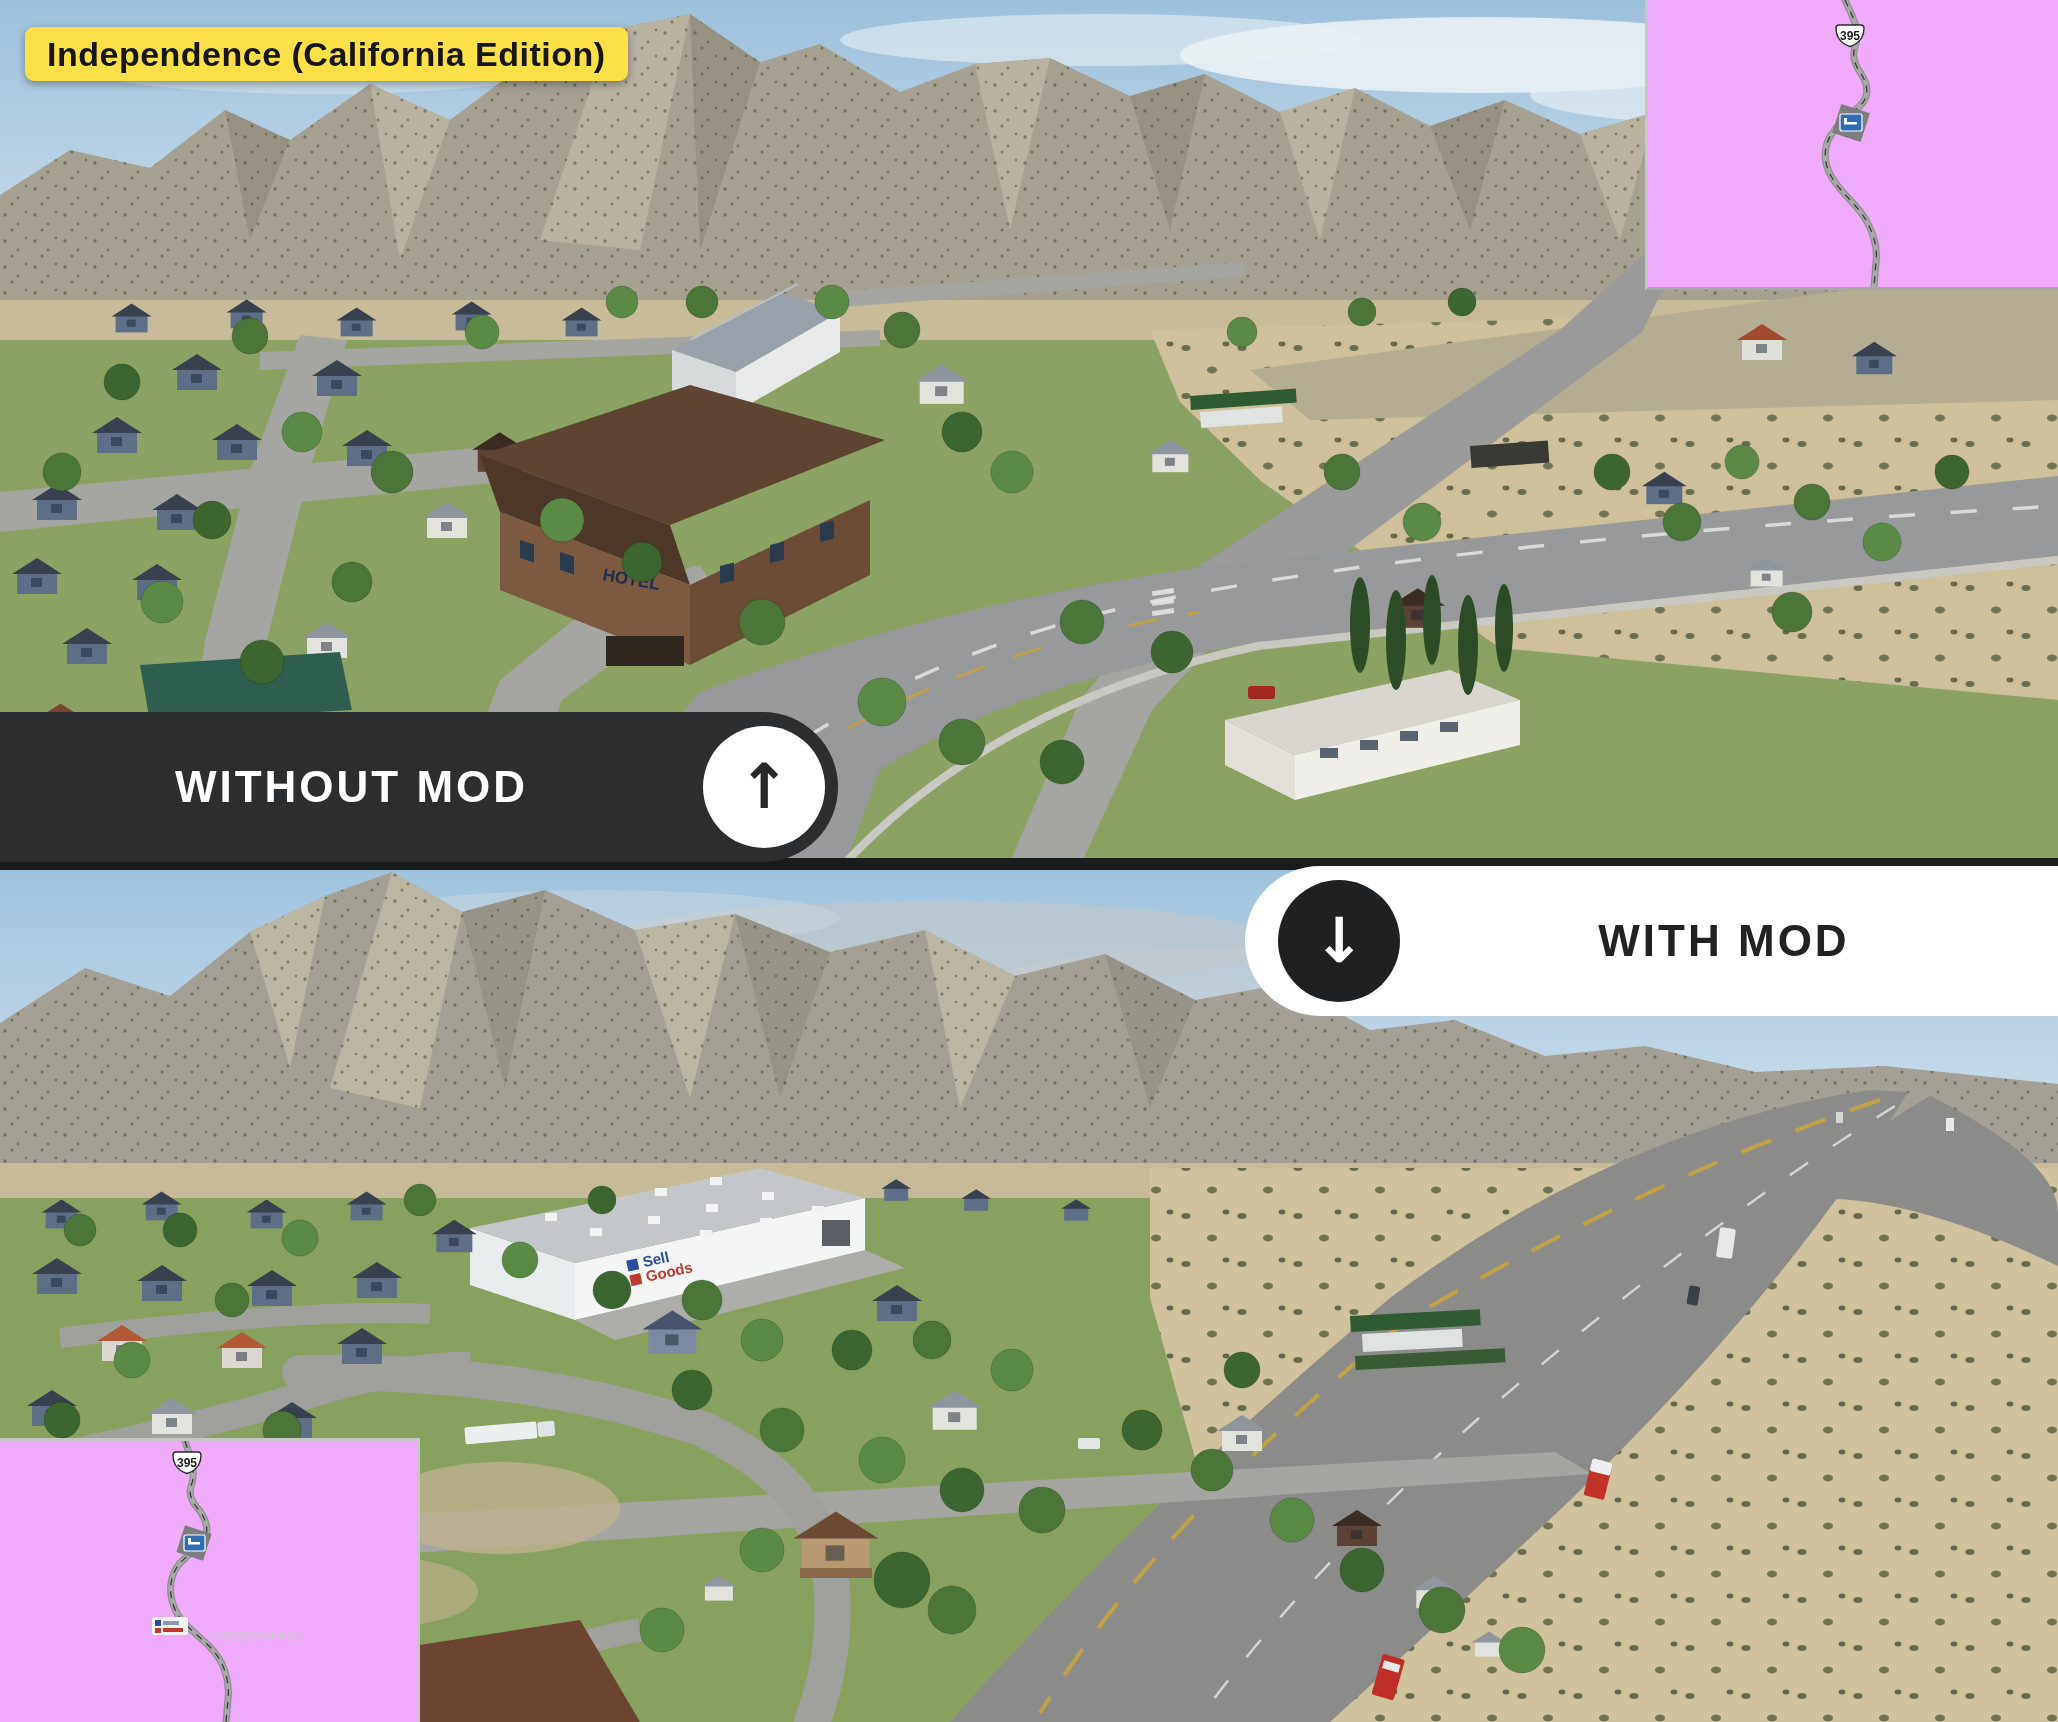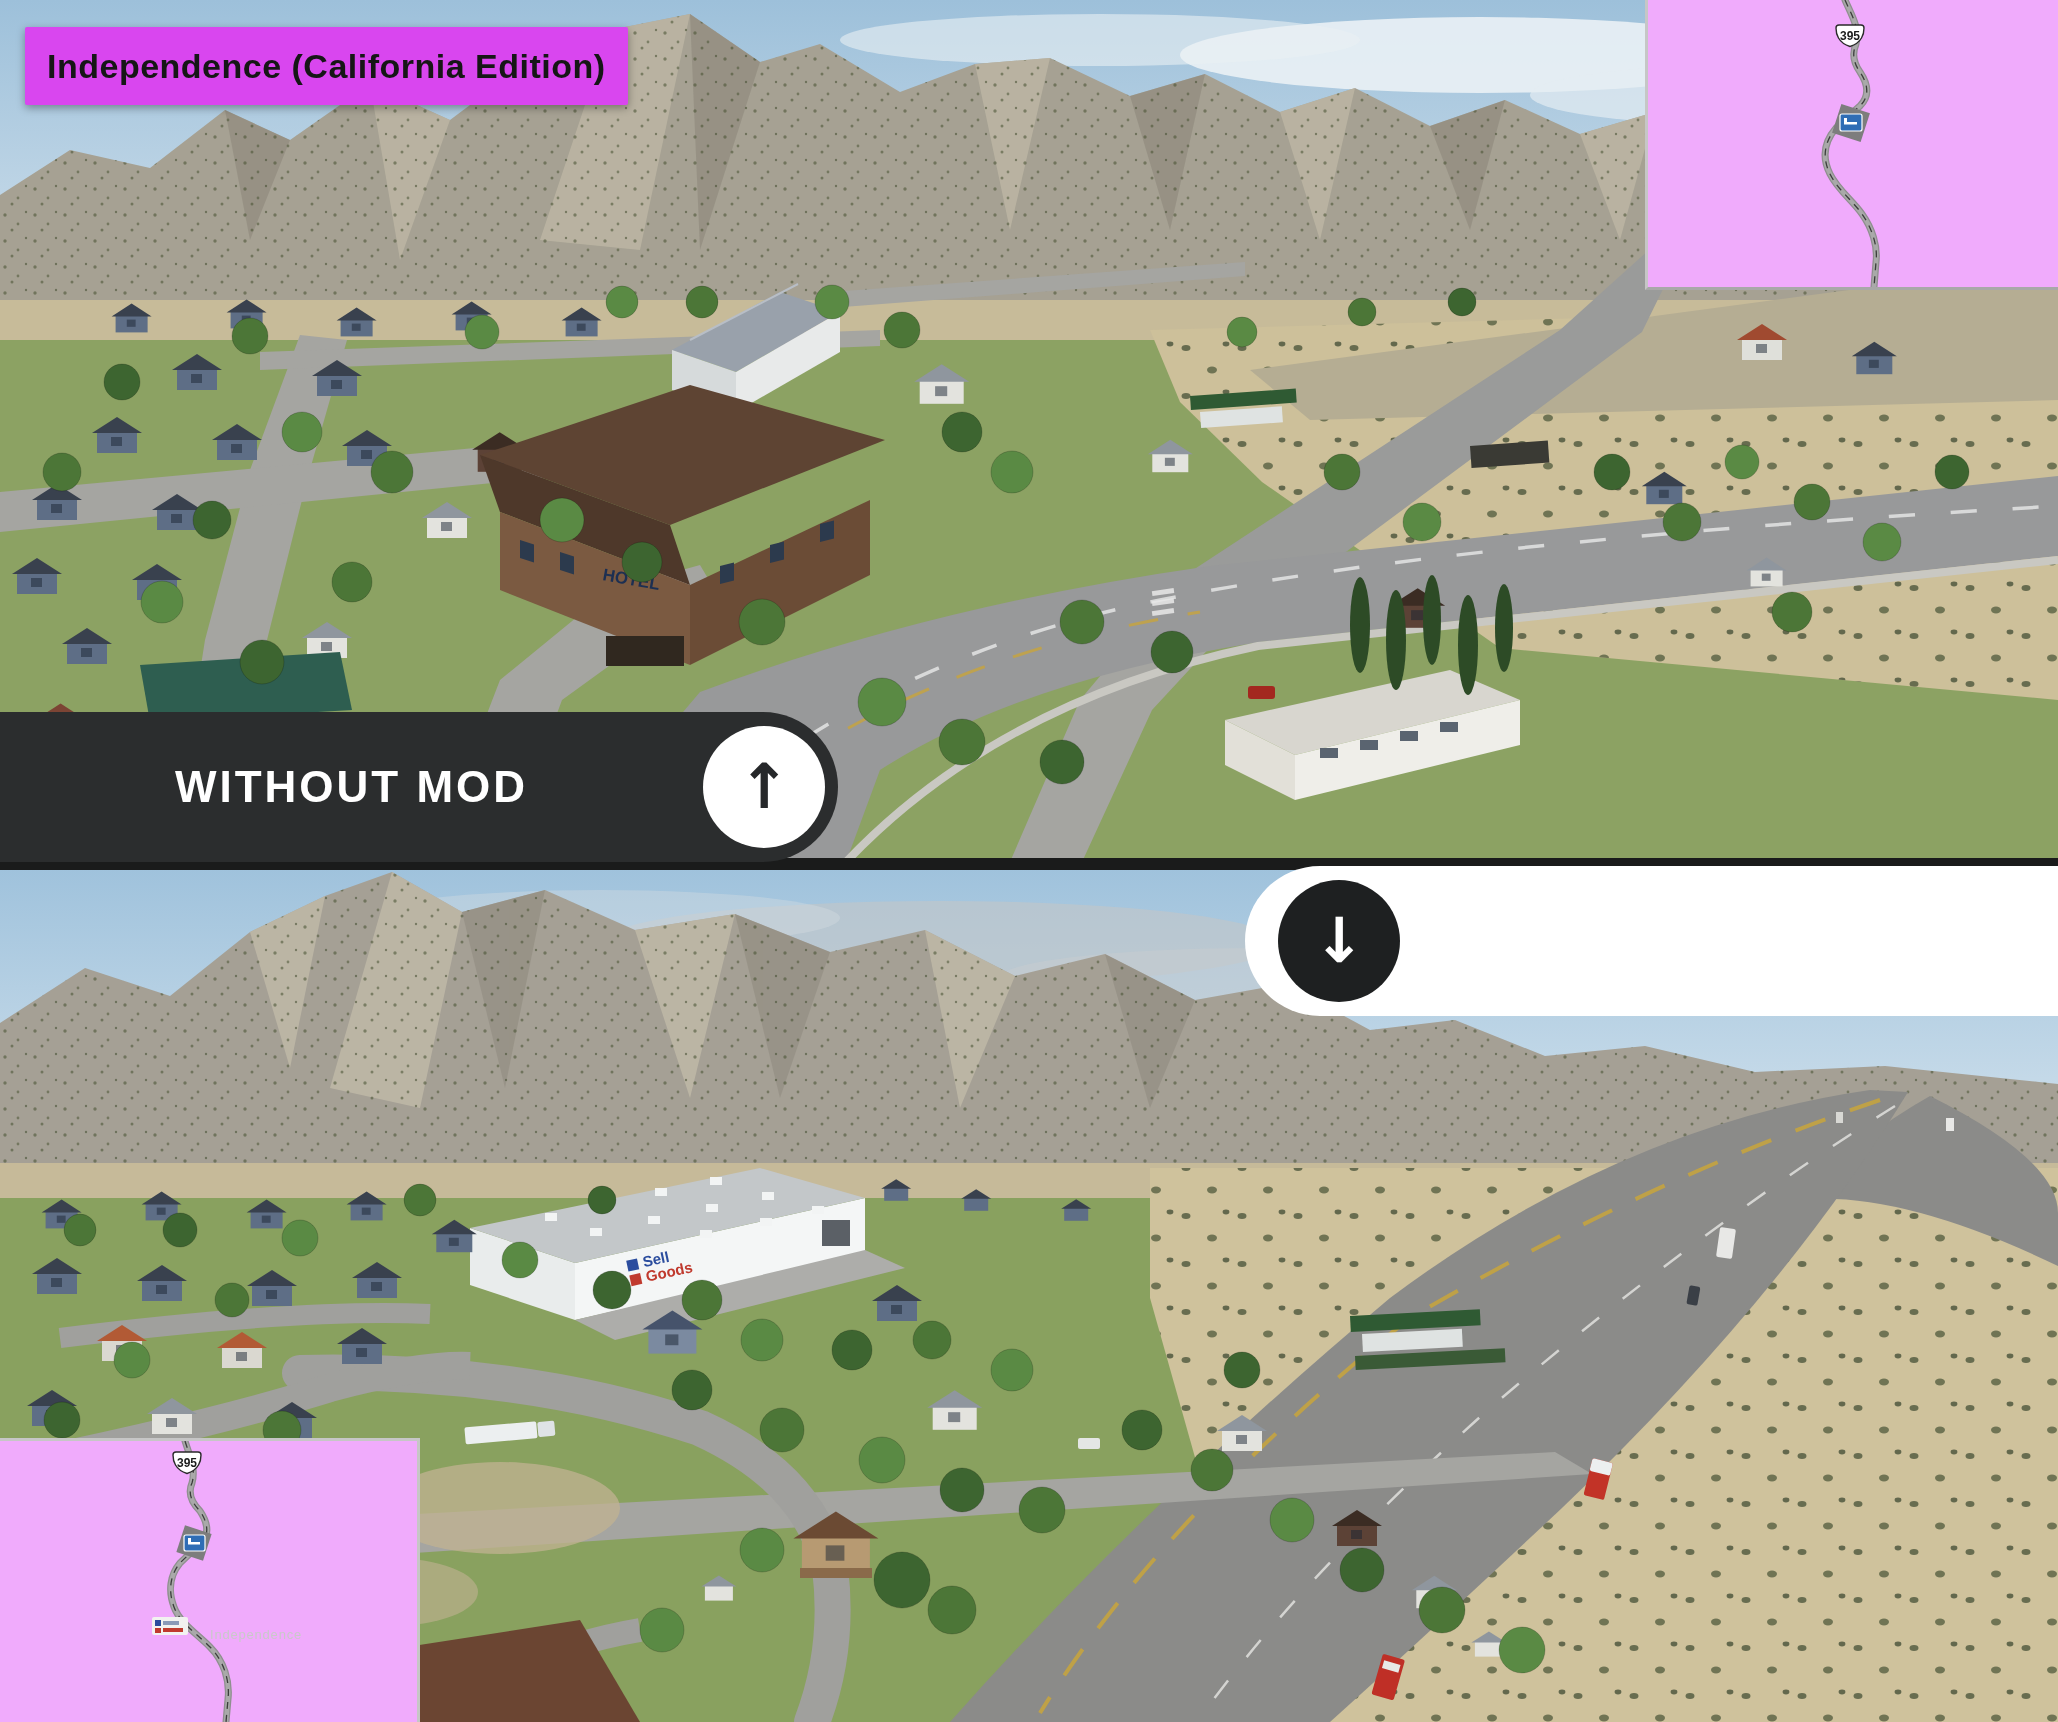--- a/index.html
+++ b/index.html
@@ -4,22 +4,22 @@
 <style>
   html,body{margin:0;padding:0;background:#000;}
   .canvas{position:relative;width:2058px;height:1722px;overflow:hidden;background:#0c0c0c;
           font-family:"Liberation Sans",sans-serif;}
   .scene{position:absolute;left:0;display:block;}
   #scene-top{top:0;}
   #scene-bottom{top:868px;}
   .divider{position:absolute;left:0;top:858px;width:2058px;height:12px;background:#1a1b1b;z-index:4;}
 
   
-  .badge{position:absolute;left:25px;top:27px;height:54px;padding:12px 22px;background:#d946ef;
-         border-radius:2px;display:flex;align-items:center;z-index:7;
+  .badge{position:absolute;left:25px;top:27px;height:54px;padding:0 22px;background:#fde047;
+         border-radius:9px;display:flex;align-items:center;z-index:7;
          box-shadow:0 3px 8px rgba(0,0,0,.35);}
   .badge span{font-weight:700;font-size:34px;color:#161616;letter-spacing:.5px;}
 
   
   .banner{position:absolute;height:150px;display:flex;align-items:center;z-index:6;}
   .banner .label{flex:1;text-align:center;font-weight:700;font-size:44px;letter-spacing:3px;line-height:1;}
   .circle{width:122px;height:122px;border-radius:50%;display:flex;align-items:center;
           justify-content:center;flex:0 0 auto;}
   .arrow{font-family:"DejaVu Sans",sans-serif;font-weight:700;font-size:62px;line-height:1;}
   .banner.without{left:0;top:712px;width:838px;background:#2b2d2e;border-radius:0 76px 76px 0;}
@@ -680,20 +680,21 @@
     <div class="label">WITHOUT MOD</div>
     <div class="circle">
       <span class="arrow">↑</span>
     </div>
   </div>
 
   <div class="banner with">
     <div class="circle">
       <span class="arrow">↓</span>
     </div>
+    <div class="label">WITH MOD</div>
   </div>
 
   <div class="minimap tr">
     <svg width="410" height="287" viewBox="0 0 410 287">
       <path class="mroad" d="M197,0 C204,16 212,28 208,44 Q202,58 212,72 C220,84 222,96 212,106 Q200,116 188,128 C176,142 174,158 182,174 C190,190 204,200 214,214 C224,228 230,246 228,262 L226,287"></path>
       <path class="mroad2" d="M197,0 C204,16 212,28 208,44 Q202,58 212,72 C220,84 222,96 212,106 Q200,116 188,128 C176,142 174,158 182,174 C190,190 204,200 214,214 C224,228 230,246 228,262 L226,287"></path>
       <path class="mdash" d="M197,0 C204,16 212,28 208,44 Q202,58 212,72 C220,84 222,96 212,106 Q200,116 188,128 C176,142 174,158 182,174 C190,190 204,200 214,214 C224,228 230,246 228,262 L226,287"></path>
       <g>
         <rect x="188" y="108" width="30" height="30" fill="#7d7d7d" transform="rotate(18 203 123)"></rect>
         <rect x="192" y="114" width="22" height="17" rx="2" fill="#2f6db5" stroke="#fff" stroke-width="1.2"></rect>

